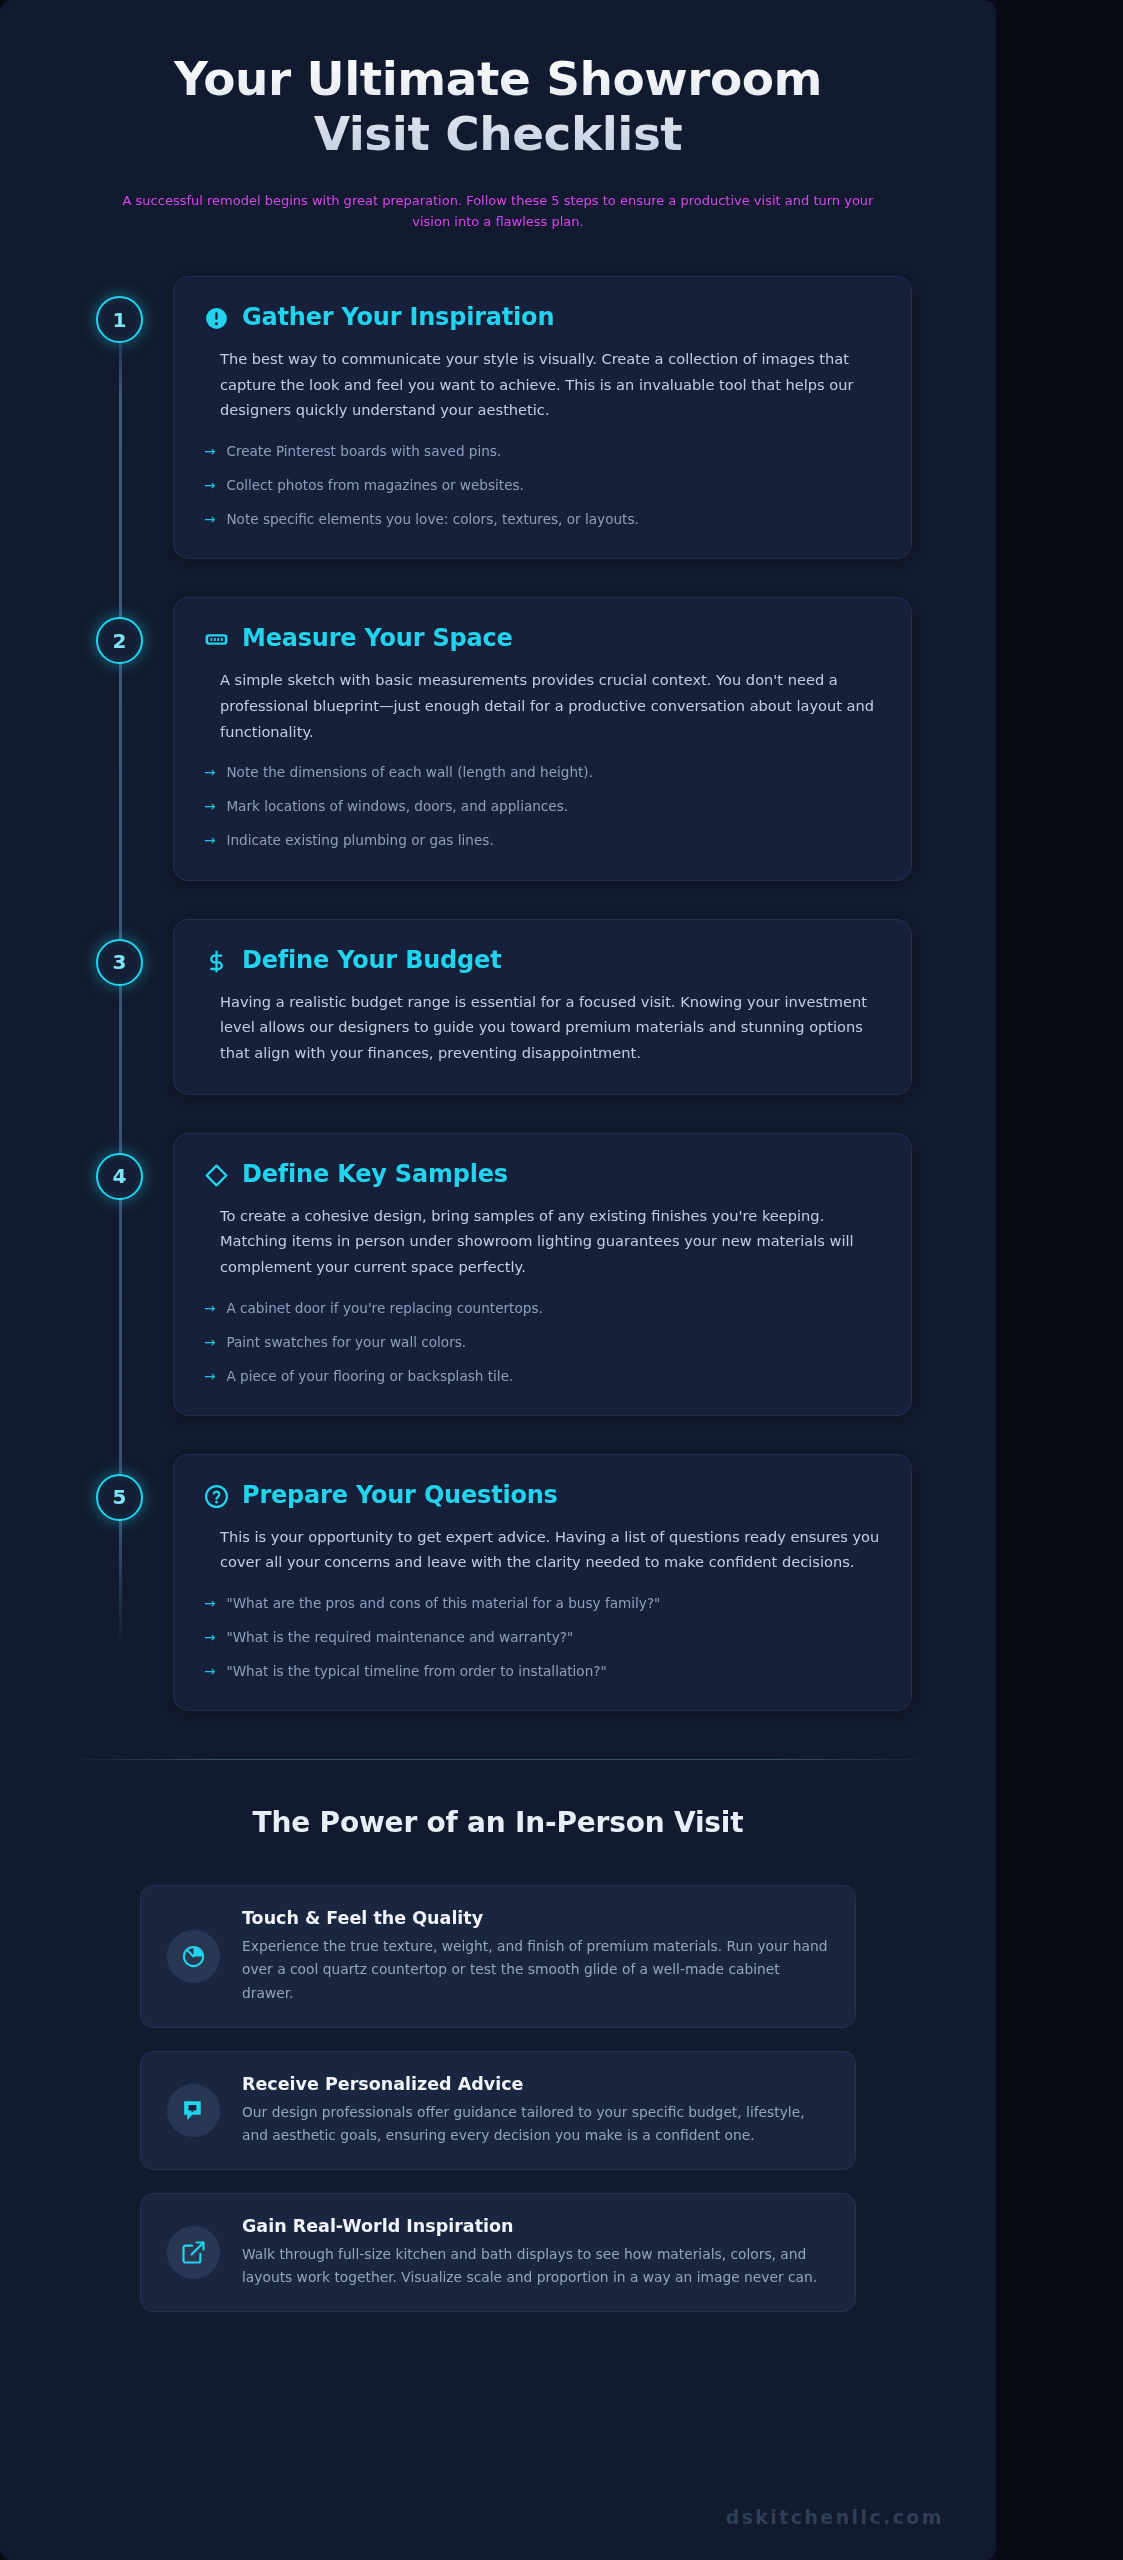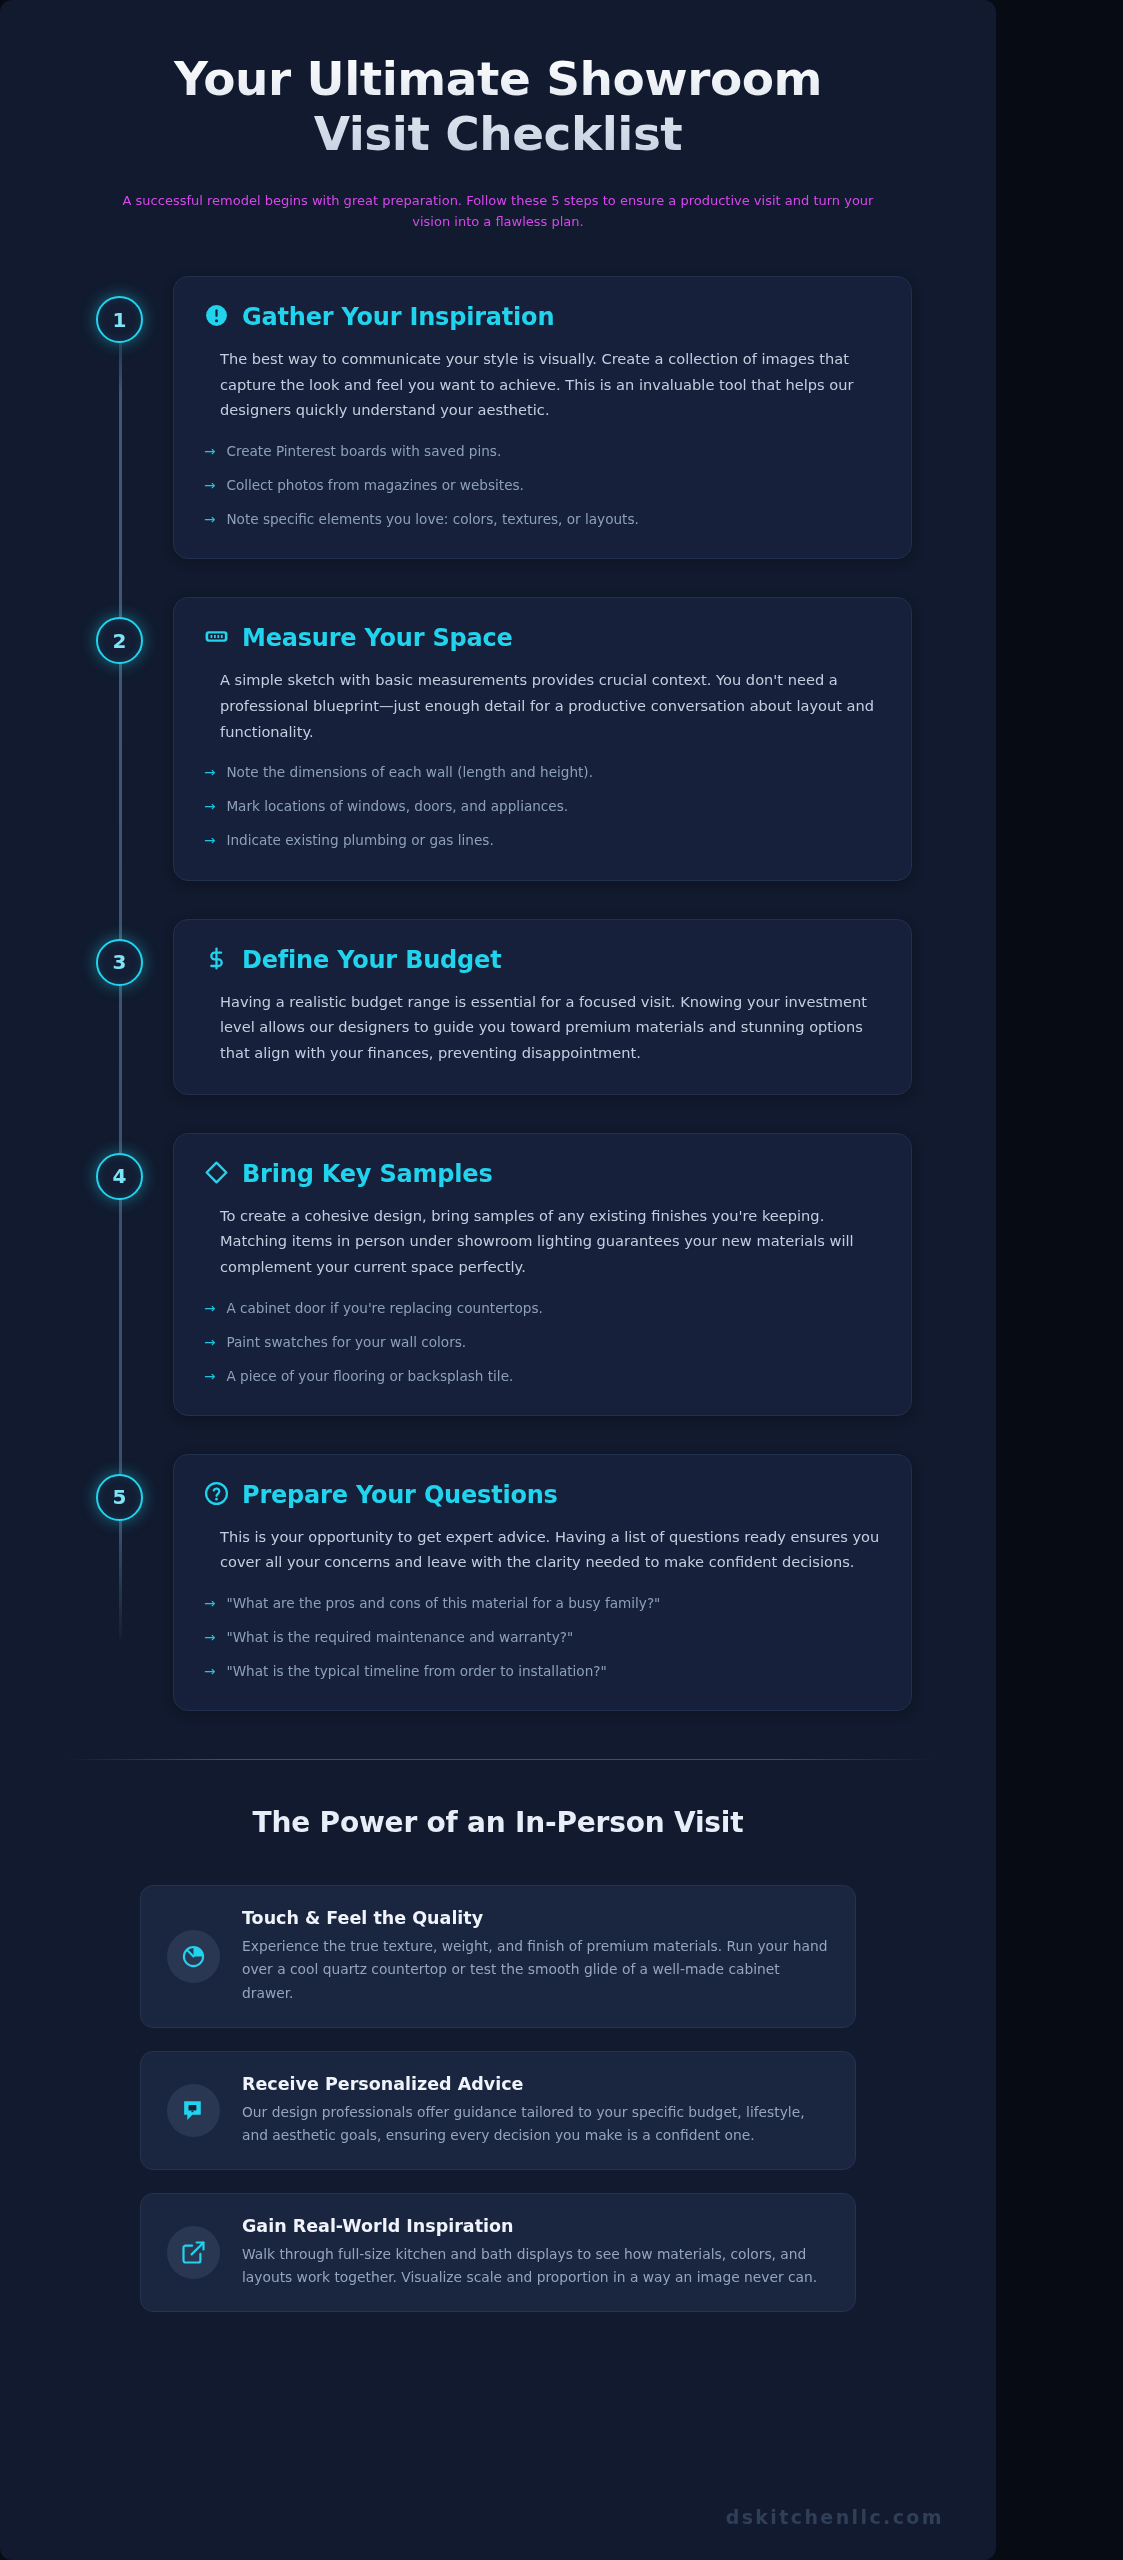--- a/index.html
+++ b/index.html
@@ -84,21 +84,21 @@
     flex: 1 1 auto;
     margin-left: 30px;
     background: #16203a;
     border: 1px solid #22304f;
     border-radius: 15px;
     padding: 26px 30px 28px 30px;
     box-shadow: 0 3px 12px rgba(0,0,0,.28);
   }
   .card-head {
     display: flex;
-    align-items: flex-start;
+    align-items: flex-end;
     gap: 13px;
     margin-bottom: 15px;
   }
   .card-head .ico { flex: 0 0 auto; width: 25px; height: 25px; display: block; }
   .card-title {
     font-size: 24px;
     font-weight: bold;
     color: #22d3ee;
     letter-spacing: -0.2px;
   }
@@ -270,21 +270,21 @@
       </div>
     </div>
 
     <div class="step">
       <div class="bullet">4</div>
       <div class="card">
         <div class="card-head">
           <svg class="ico" viewBox="0 0 24 24">
             <path d="M12 2.6 21.4 12 12 21.4 2.6 12Z" fill="none" stroke="#22d3ee" stroke-width="2.3" stroke-linejoin="round"></path>
           </svg>
-          <div class="card-title">Bring Key Samples</div>
+          <div class="card-title">Define Key Samples</div>
         </div>
         <div class="card-body">To create a cohesive design, bring samples of any existing finishes you're keeping. Matching items in person under showroom lighting guarantees your new materials will complement your current space perfectly.</div>
         <div class="sublist">
           <div class="sub">
             <span class="arrow">→</span>
             <span>A cabinet door if you're replacing countertops.</span>
           </div>
           <div class="sub">
             <span class="arrow">→</span>
             <span>Paint swatches for your wall colors.</span>

